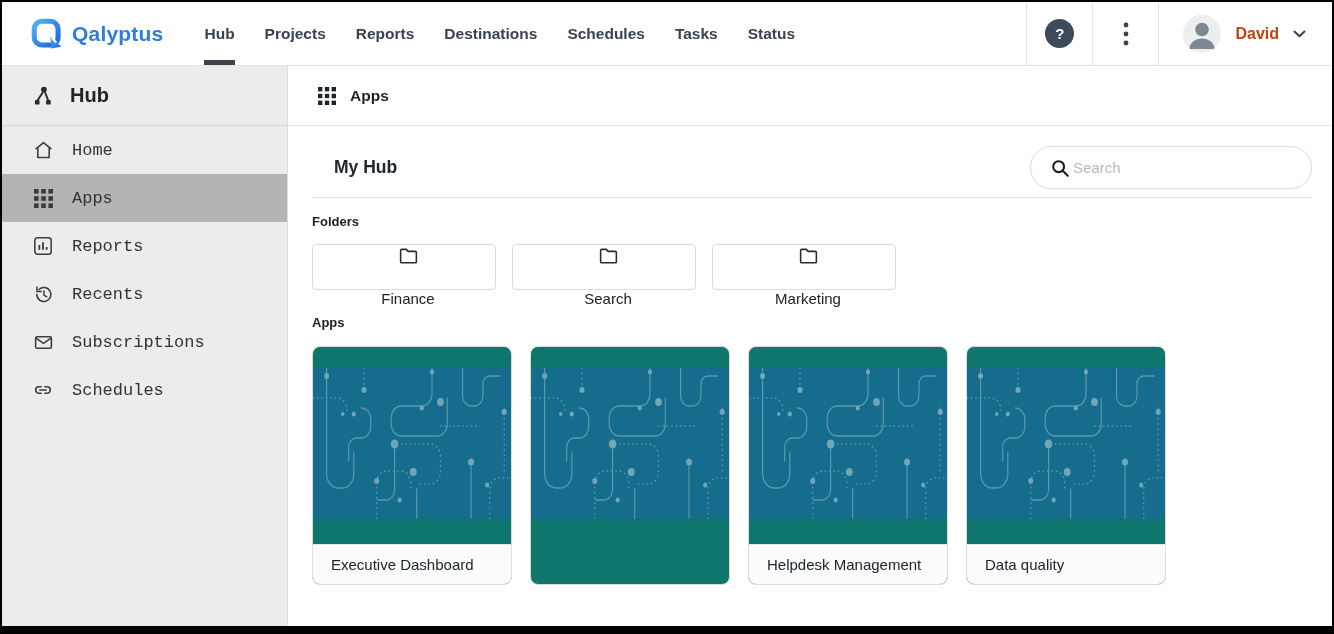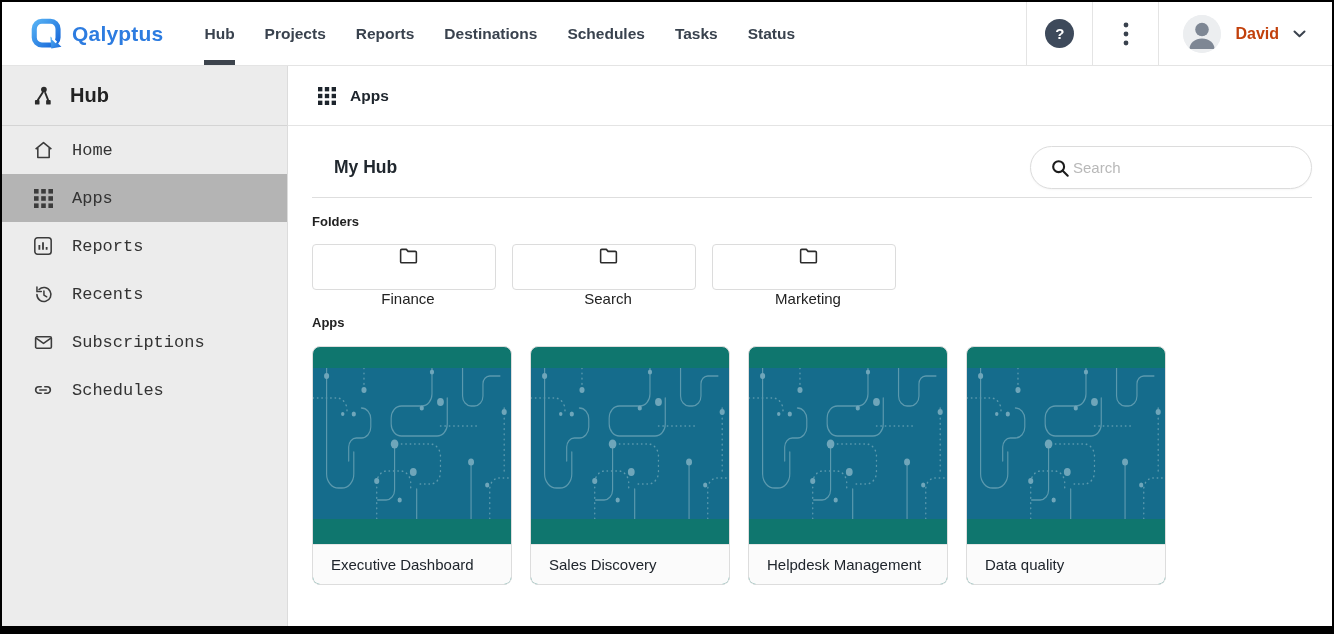--- a/index.html
+++ b/index.html
@@ -358,21 +358,20 @@
               </svg>
             <div class="app-thumb-gap"></div>
             <div class="app-footer">Executive Dashboard</div>
           </div>
 
           <div class="app-card">
             <svg class="app-thumb" viewBox="0 0 233 151" preserveAspectRatio="none">
                 <use href="#circuit"></use>
               </svg>
             <div class="app-thumb-gap"></div>
-            <div class="app-footer">Sales Discovery</div>
           </div>
 
           <div class="app-card">
             <svg class="app-thumb" viewBox="0 0 233 151" preserveAspectRatio="none">
                 <use href="#circuit"></use>
               </svg>
             <div class="app-thumb-gap"></div>
             <div class="app-footer">Helpdesk Management</div>
           </div>
 

